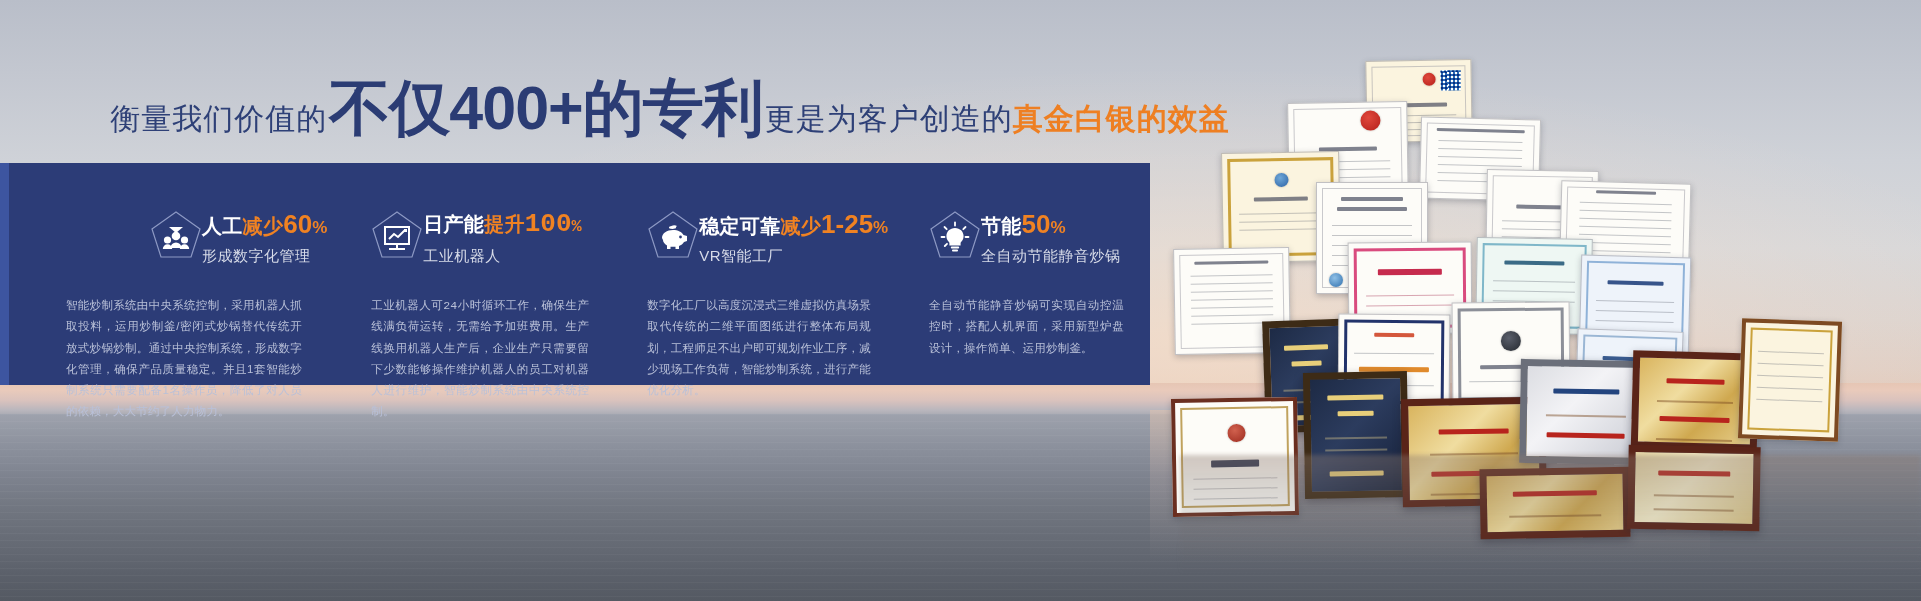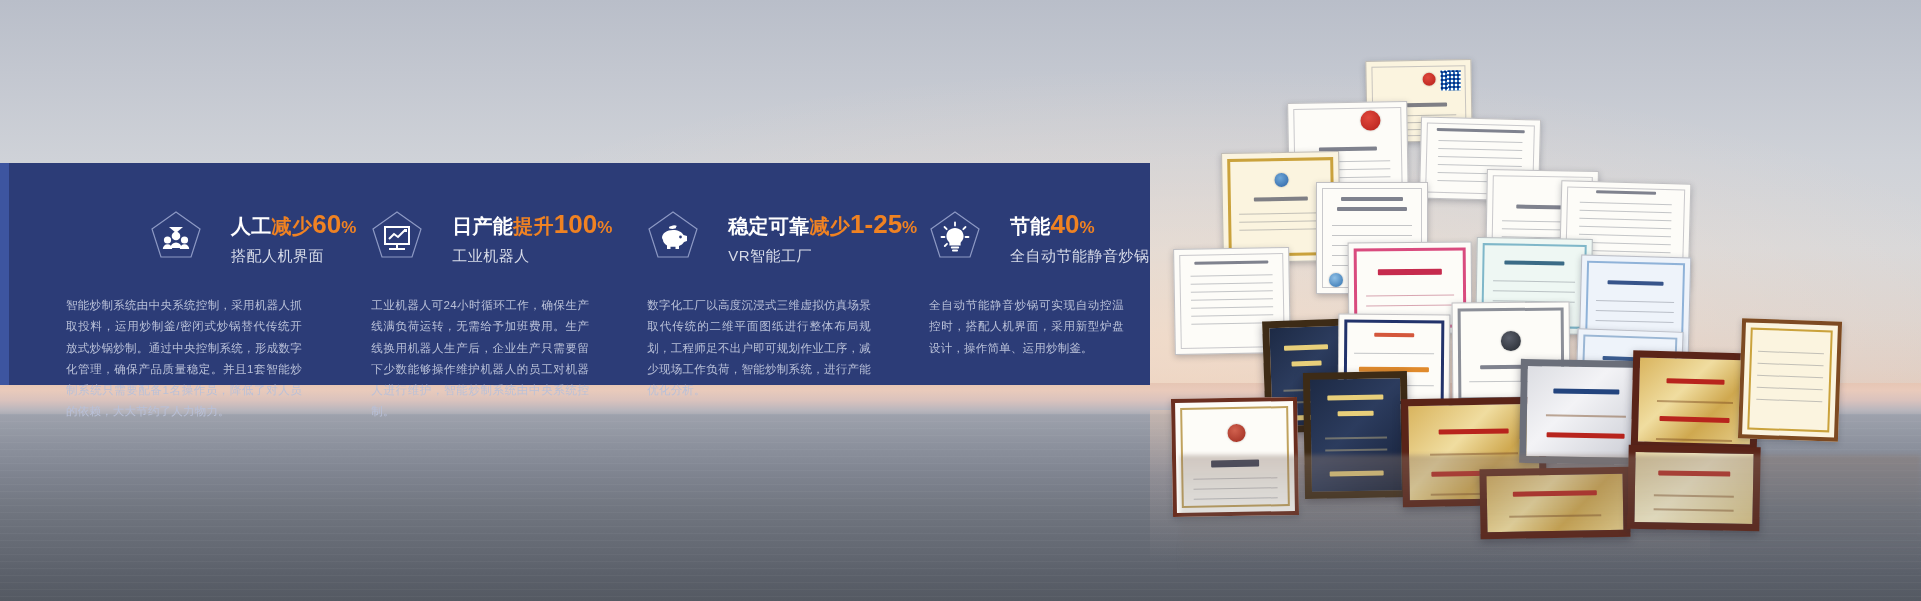--- a/index.html
+++ b/index.html
@@ -86,25 +86,25 @@
   .features {
     position: absolute; left: 0; top: 163px; width: 1150px; height: 222px;
     display: flex;
   }
   .feature {
     position: relative;
     width: 25%;
     padding: 46px 26px 0 32px;
   }
   .feature:first-child { padding-left: 150px; width: 29.5%; }
-  .feature:nth-child(2) { width: 24%; }
+  .feature:nth-child(2) { width: 24%; font-family: Liberation Mono, monospace; }
   .feature:nth-child(3) { width: 24.5%; }
   .feature:nth-child(4) { width: 22%; }
 
-  .f-head { display: flex; align-items: flex-start; gap: 29px; height: 66px; }
+  .f-head { display: flex; align-items: flex-start; gap: 0; height: 66px; }
 
   .pent {
     position: relative; width: 52px; height: 50px; flex: 0 0 52px;
     margin-top: 1px;
   }
   .pent svg { display: block; }
 
   .f-text { padding-top: 1px; }
   .f-title {
     font-size: 20px; font-weight: 700; color: #ffffff;
@@ -396,20 +396,26 @@
         <div class="ln" style="top:40px;"></div>
       <div class="ln" style="top:52px;"></div>
         <div class="ln" style="top:64px;"></div>
       <div class="ln" style="top:76px;"></div>
     </div>
 
   </div>
 
   <div class="cert-reflection"></div>
 
+  <div class="headline">
+    <span class="hl-small">衡量我们价值的</span>
+    <span class="hl-big">不仅400+的专利</span>
+    <span class="hl-small">更是为客户创造的</span>
+    <span class="hl-orange">真金白银的效益</span>
+  </div>
 
   <div class="panel"></div>
   <div class="panel-accent"></div>
 
   <div class="features">
 
     <div class="feature">
       <div class="f-head">
         <div class="pent">
           <svg width="52" height="50" viewBox="0 0 52 50">
@@ -420,21 +426,21 @@
               <path d="M20.5 38 a5.5 5.5 0 0 1 11 0 z"></path>
               <circle cx="17.5" cy="30" r="3.6"></circle>
               <path d="M12.8 39 a4.7 4.7 0 0 1 9.4 0 z"></path>
               <circle cx="34.5" cy="30" r="3.6"></circle>
               <path d="M29.8 39 a4.7 4.7 0 0 1 9.4 0 z"></path>
             </g>
           </svg>
         </div>
         <div class="f-text">
           <div class="f-title"><span>人工</span><span class="hl">减少</span><span class="num">60</span><span class="pct">%</span></div>
-          <div class="f-sub">搭配人机界面</div>
+          <div class="f-sub">形成数字化管理</div>
         </div>
       </div>
       <div class="f-body">智能炒制系统由中央系统控制，采用机器人抓取投料，运用炒制釜/密闭式炒锅替代传统开放式炒锅炒制。通过中央控制系统，形成数字化管理，确保产品质量稳定。并且1套智能炒制系统只需要配备1名操作员，降低了对人员的依赖，大大节约了人力物力。</div>
     </div>
 
     <div class="feature">
       <div class="f-head">
         <div class="pent">
           <svg width="52" height="50" viewBox="0 0 52 50">
             <polygon points="26,2 50,19 41,47 11,47 2,19" fill="none" stroke="#8d99c4" stroke-width="1.2"></polygon>
@@ -492,21 +498,21 @@
               <path d="M26 12.5 v3"></path>
               <path d="M15.5 17 l2.2 2.2"></path>
               <path d="M36.5 17 l-2.2 2.2"></path>
               <path d="M12.5 27 h3"></path>
               <path d="M39.5 27 h-3"></path>
               <path d="M15.8 36 l2.2-2.2"></path>
             </g>
           </svg>
         </div>
         <div class="f-text">
-          <div class="f-title"><span>节能</span><span class="hl"></span><span class="num">40</span><span class="pct">%</span></div>
+          <div class="f-title"><span>节能</span><span class="hl"></span><span class="num">50</span><span class="pct">%</span></div>
           <div class="f-sub">全自动节能静音炒锅</div>
         </div>
       </div>
       <div class="f-body">全自动节能静音炒锅可实现自动控温控时，搭配人机界面，采用新型炉盘设计，操作简单、运用炒制釜。</div>
     </div>
 
   </div>
 
 </div>
 

